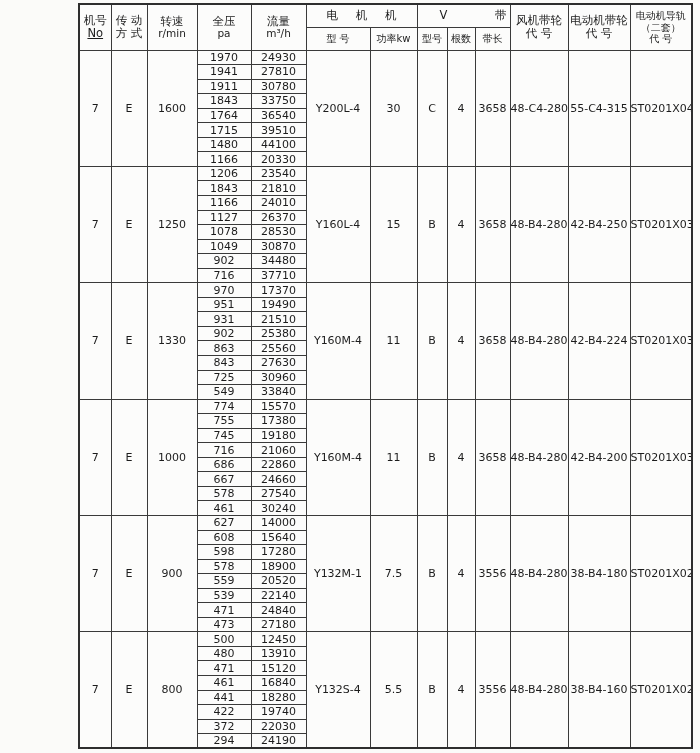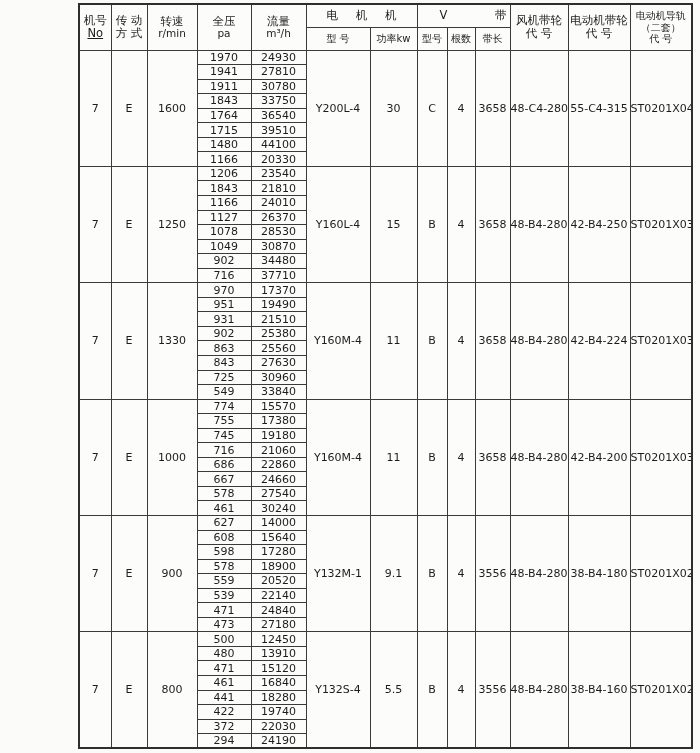--- a/index.html
+++ b/index.html
@@ -289,21 +289,21 @@
           <td>30240</td>
         </tr>
 
     <tr class="blk">
       <td rowspan="8">7</td>
       <td rowspan="8">E</td>
       <td rowspan="8">900</td>
       <td>627</td>
       <td>14000</td>
       <td rowspan="8">Y132M-1</td>
-      <td rowspan="8">9.1</td>
+      <td rowspan="8">7.5</td>
       <td rowspan="8">B</td>
       <td rowspan="8">4</td>
       <td rowspan="8">3556</td>
       <td rowspan="8">48-B4-280</td>
       <td rowspan="8">38-B4-180</td>
       <td rowspan="8">ST0201X02</td>
     </tr>
     <tr>
           <td>608</td>
           <td>15640</td>

